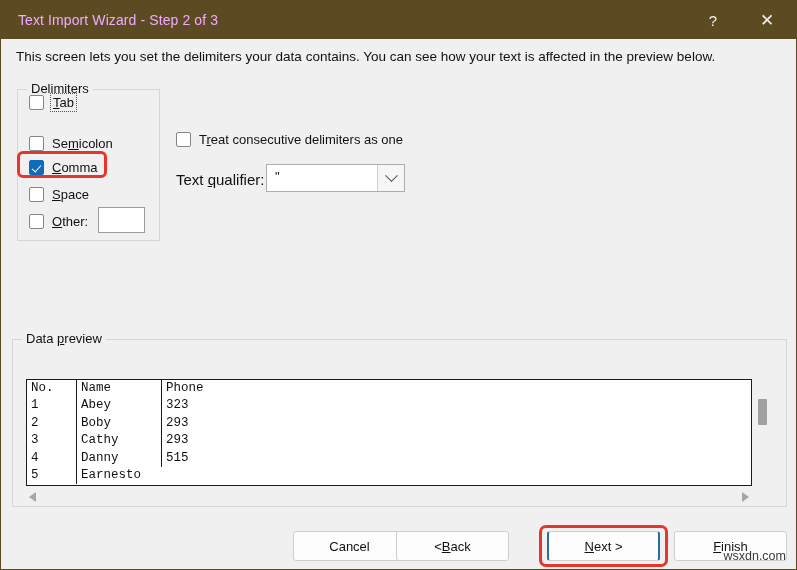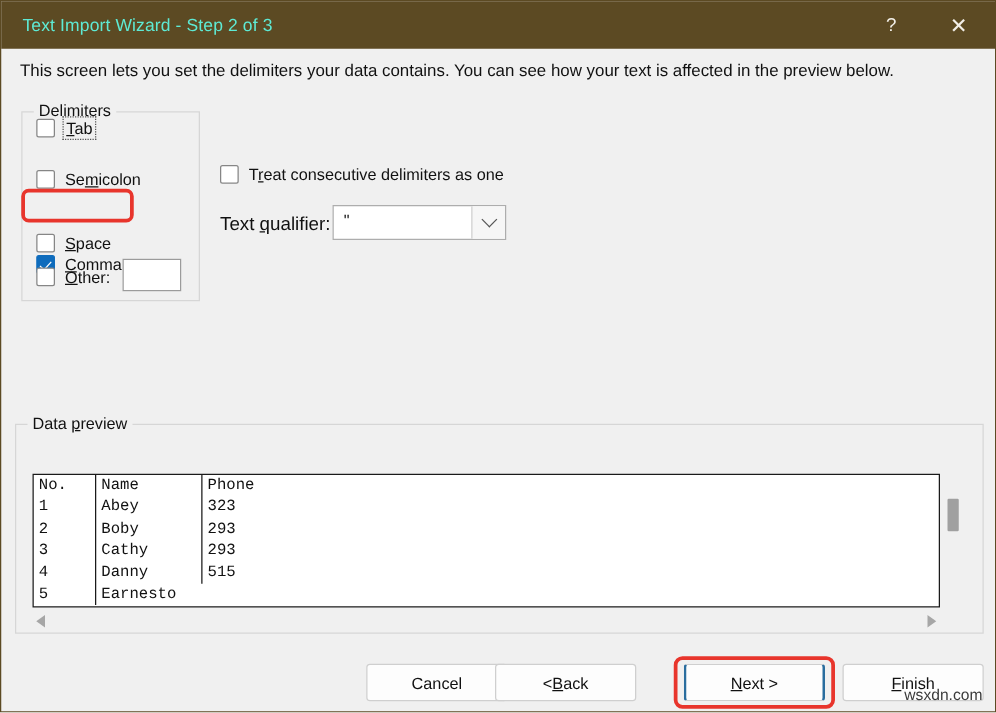--- a/index.html
+++ b/index.html
@@ -36,21 +36,21 @@
     background: #5c4a23;
     color: #ffffff;
   }
   #title-text {
     position: absolute;
     left: 17px;
     top: 11px;
     font-size: 14px;
     letter-spacing: .1px;
     white-space: nowrap;
-    color: #5eead4;
+    color: #f0abfc;
   }
   .titlebtn {
     position: absolute;
     top: 0;
     width: 46px;
     height: 38px;
     display: flex;
     align-items: center;
     justify-content: center;
     color: #f2efe8;
@@ -340,21 +340,21 @@
   <div class="cb-row" style="left:28px; top:92px;">
     <span class="cbox"></span>
     <span class="cb-label focus-dotted"><u>T</u>ab</span>
   </div>
 
   <div class="cb-row" style="left:28px; top:133px;">
     <span class="cbox"></span>
     <span class="cb-label">Se<u>m</u>icolon</span>
   </div>
 
-  <div class="cb-row" style="left:28px; top:157px;margin-top:44px;">
+  <div class="cb-row" style="left:28px; top:157px;">
     <span class="cbox checked"></span>
     <span class="cb-label"><u>C</u>omma</span>
   </div>
   <div id="comma-ring" class="redring"></div>
 
   <div class="cb-row" style="left:28px; top:184px;">
     <span class="cbox"></span>
     <span class="cb-label"><u>S</u>pace</span>
   </div>
 

